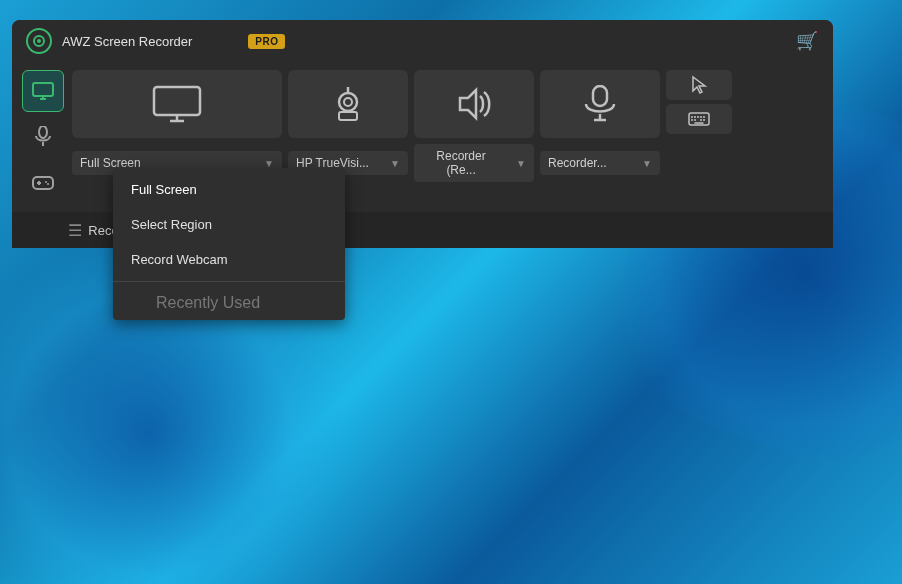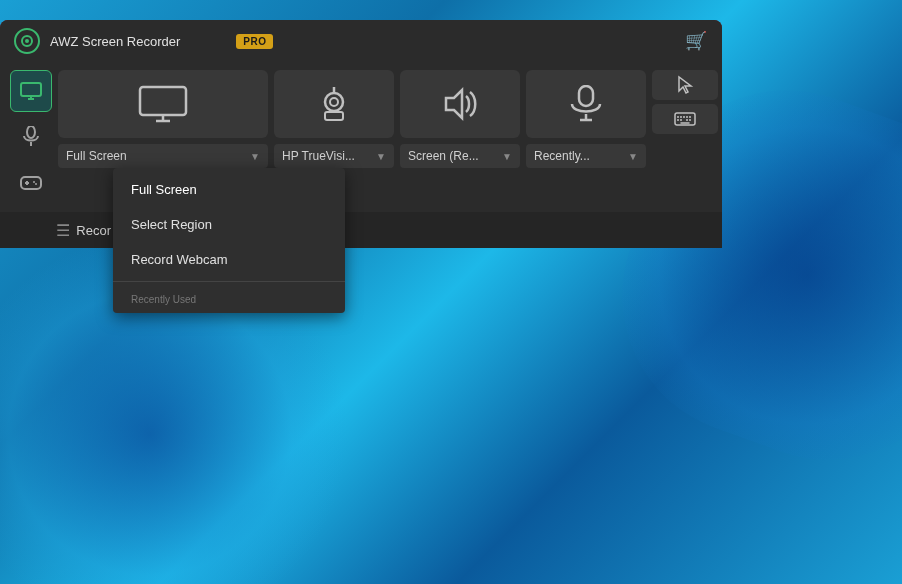--- a/index.html
+++ b/index.html
@@ -43,23 +43,23 @@
       border-radius: 40%;
       background: radial-gradient(ellipse at center, rgba(5,60,140,0.6) 0%, rgba(20,120,200,0.3) 60%, transparent 80%);
       transform: rotate(20deg);
       z-index: 0;
     }
 
     
     .app-window {
       position: absolute;
       top: 20px;
-      left: 0;
+      left: 12px;
       right: 0;
-      width: 722px;
+      width: 821px;
       background: #7f1d1d;
       border-radius: 8px 8px 0 0;
       z-index: 10;
     }
 
     
     .title-bar {
       display: flex;
       align-items: center;
       padding: 0 14px;
@@ -296,22 +296,23 @@
     }
 
     .menu-divider {
       height: 1px;
       background: #444;
       margin: 4px 0;
     }
 
     .menu-section-label {
       padding: 8px 18px 4px;
-      font-size: 10px;
+      font-size: 16px;
       color: #777;
+      margin-left: 25px;
     }
 
     .submenu-arrow {
       color: #888;
       font-size: 11px;
     }
   </style>
 </head>
 <body>
 
@@ -427,25 +428,25 @@
       <div class="dropdowns-row">
         <button class="dropdown-btn large">
           <span>Full Screen</span>
           <span class="dropdown-arrow">▼</span>
         </button>
         <button class="dropdown-btn medium">
           <span>HP TrueVisi...</span>
           <span class="dropdown-arrow">▼</span>
         </button>
         <button class="dropdown-btn medium">
-          <span>Screen (Re...</span>
+          <span>Recorder (Re...</span>
           <span class="dropdown-arrow">▼</span>
         </button>
         <button class="dropdown-btn medium">
-          <span>Recently...</span>
+          <span>Recorder...</span>
           <span class="dropdown-arrow">▼</span>
         </button>
       </div>
     </div>
   </div>
 
   <div class="bottom-bar">
     <button class="record-btn">
       <span class="record-icon">☰</span>
       <span class="record-label">Recor</span>

